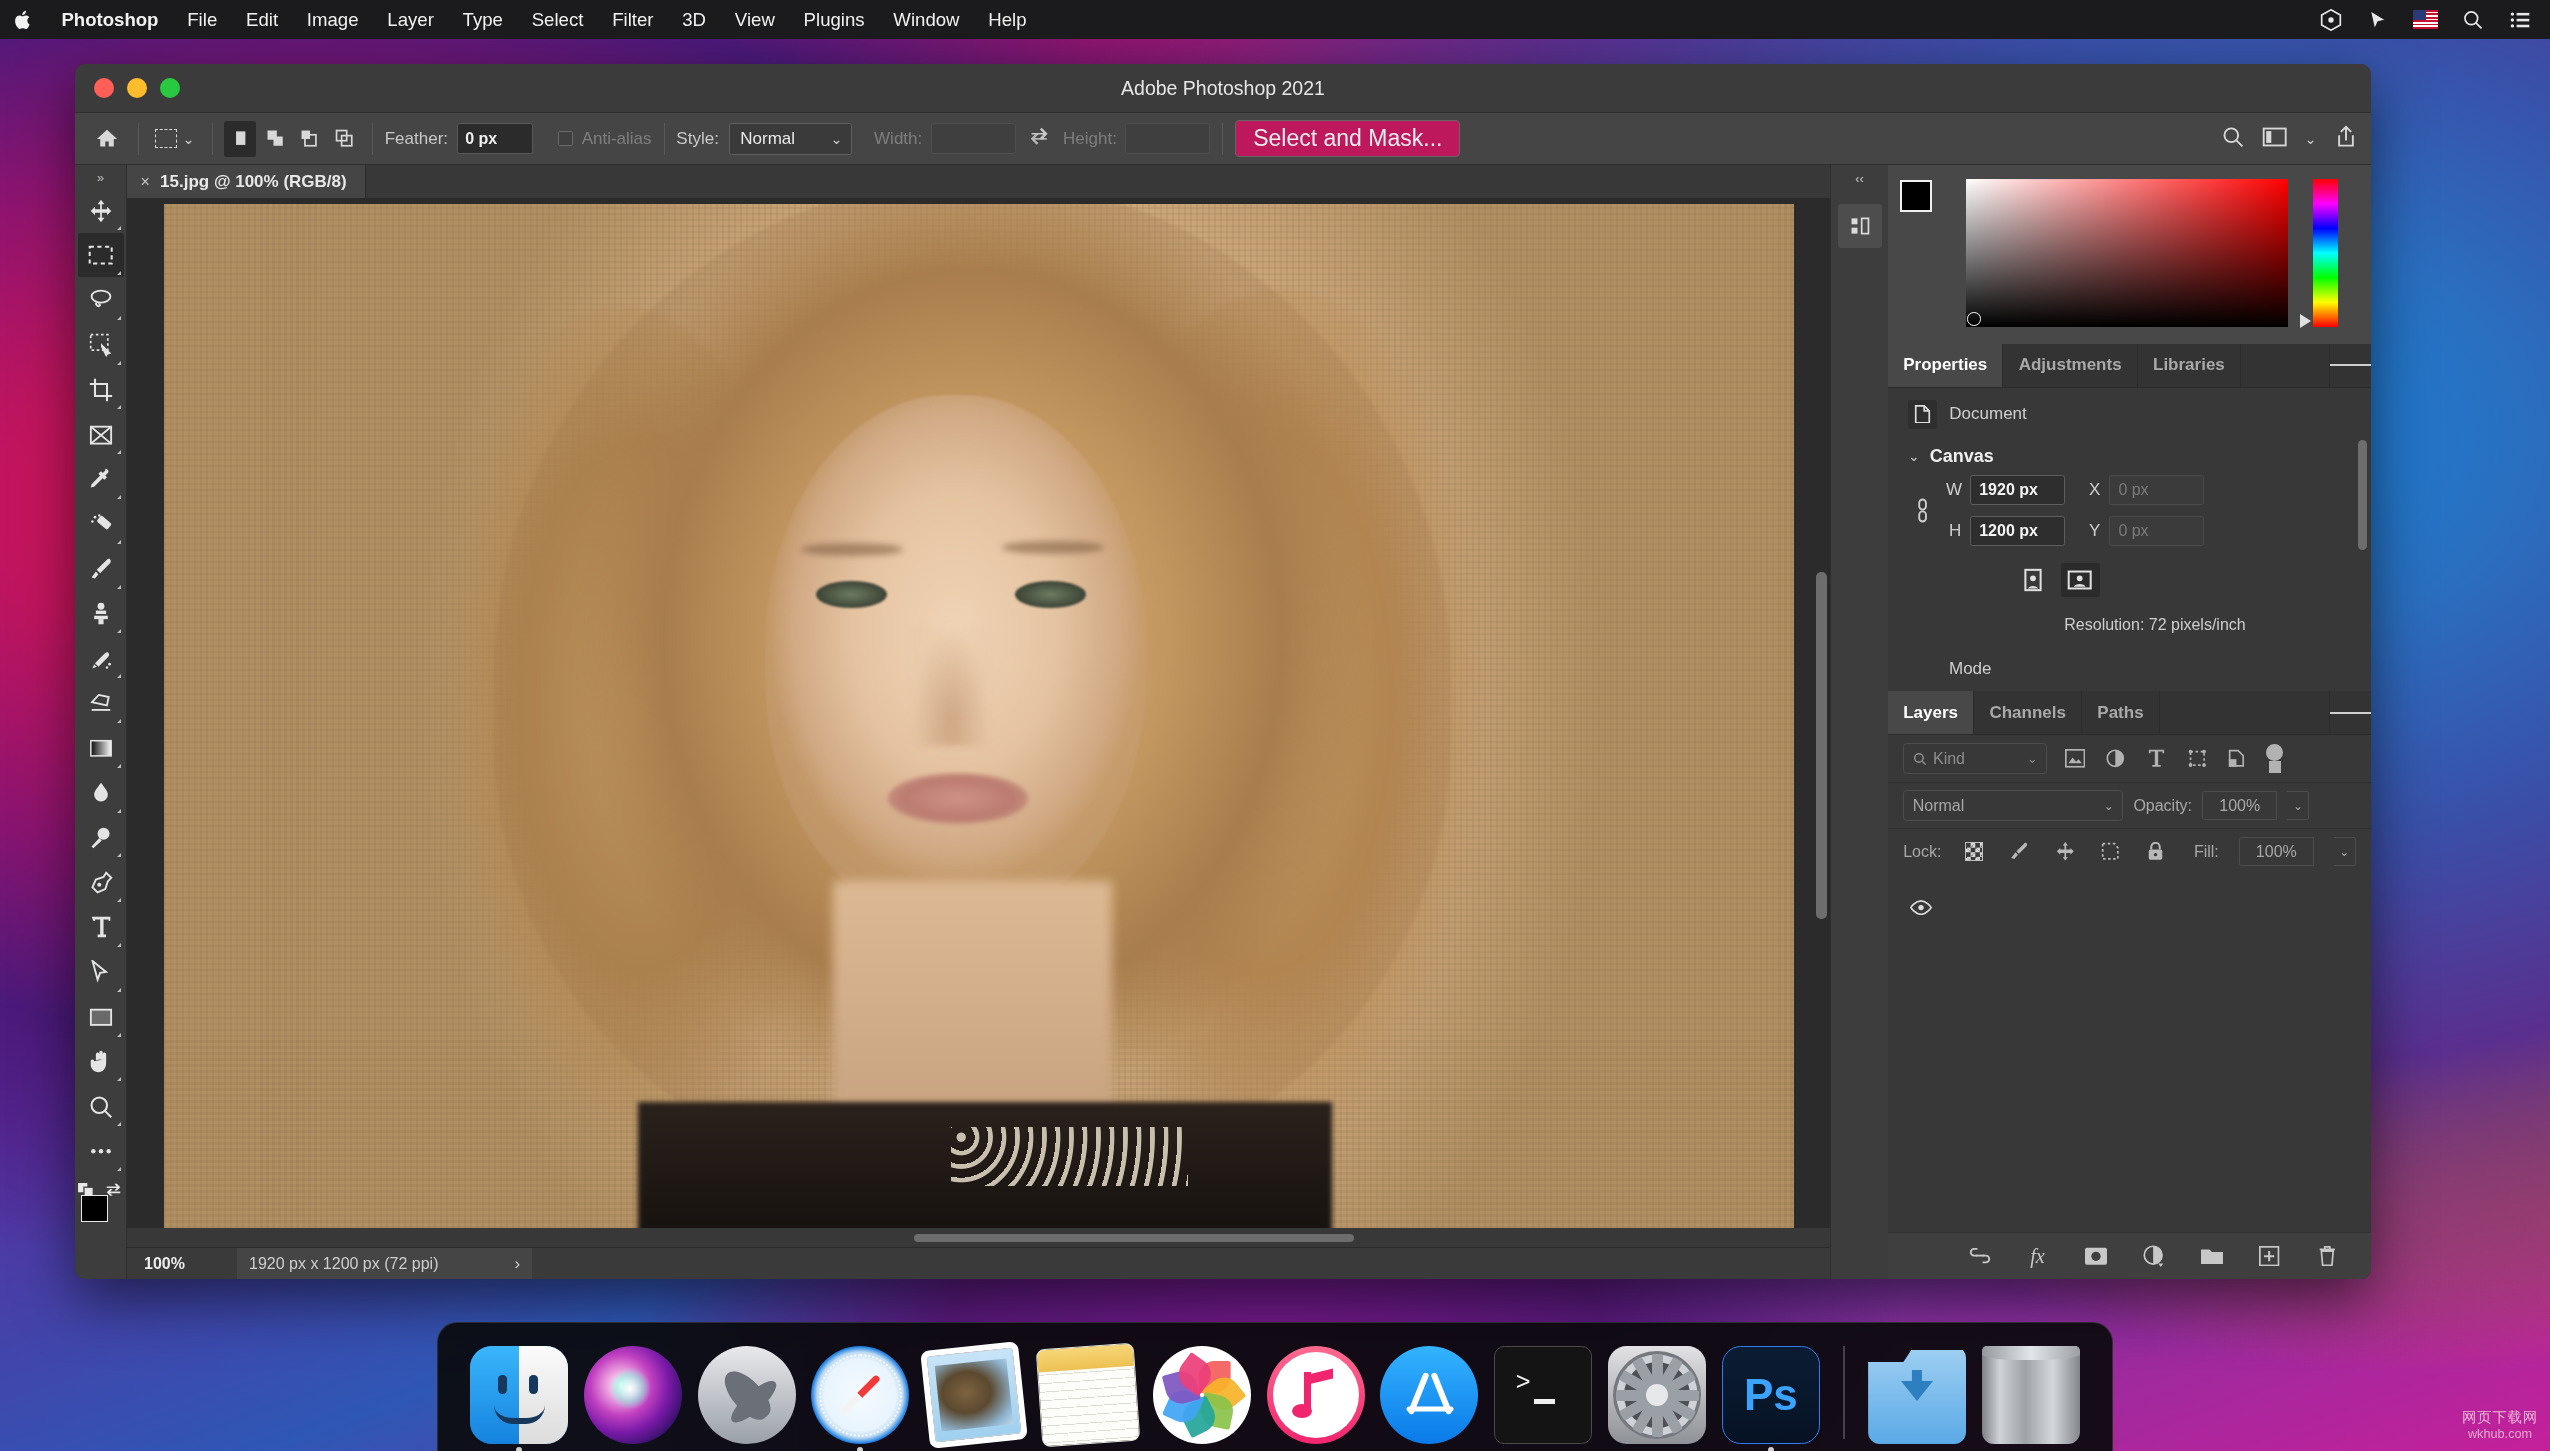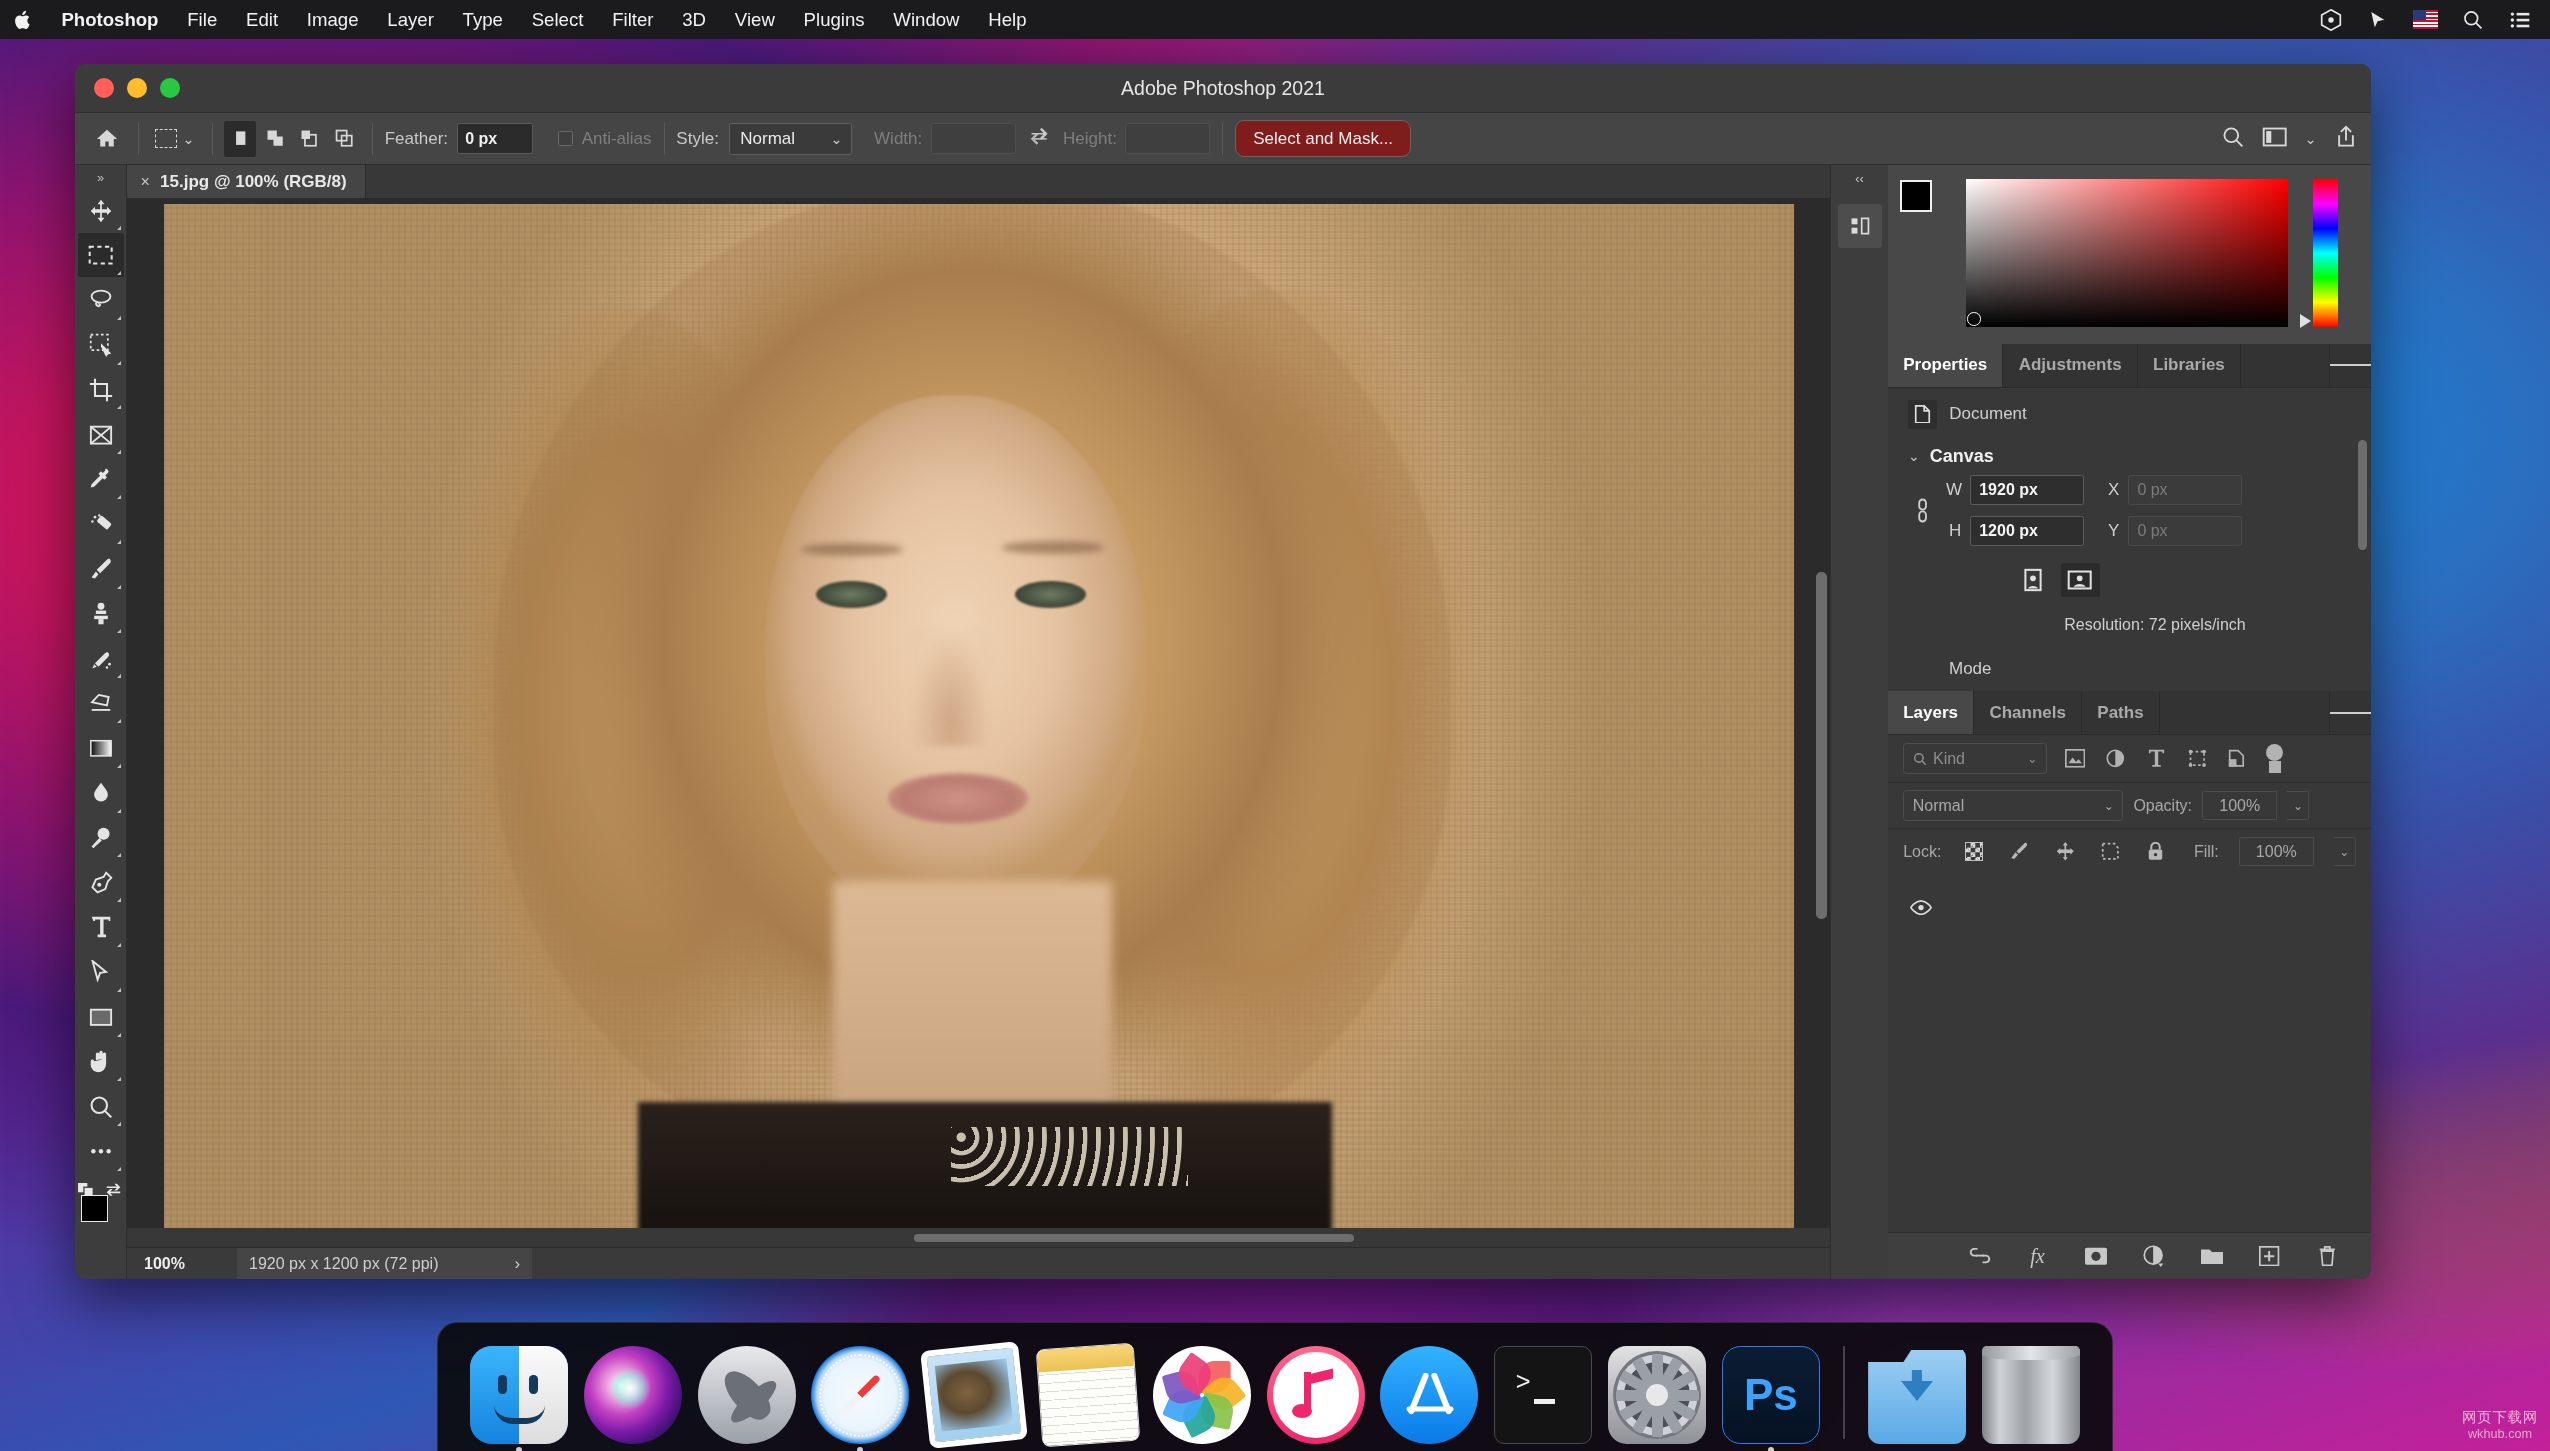--- a/index.html
+++ b/index.html
@@ -105,22 +105,22 @@
     width: 15.2px; height: 15.2px; border: 0.8px solid #6a6a6a; background: #3f3f3f;
     border-radius: 1.7px;
   }
   .ob-select {
     background: #3a3a3a; border: 0.8px solid #5f5f5f; border-radius: 2.5px;
     height: 32px; min-width: 123px; color: #eaeaea; font-size: 17px;
     display: flex; align-items: center; justify-content: space-between;
     padding: 0 8.5px 0 10.2px;
   }
   .ob-button {
-    background: #7f1d1d; border: 0.8px solid #666; border-radius: 9px;
-    height: 37px; color: #ededed; font-size: 17px;
+    background: #be185d; border: 0.8px solid #666; border-radius: 4px;
+    height: 37px; color: #ededed; font-size: 23px;
     display: flex; align-items: center; padding: 0 17px;
   }
   .ob-right { margin-left: auto; display: flex; align-items: center; gap: 17px; }
   .ob-right svg { fill: #d8d8d8; }
 
   
   .ps-body { display: flex; height: calc(1215px - 49px - 52px); }
 
   
   .toolbar {
@@ -300,21 +300,21 @@
   .pp-section { display: flex; align-items: center; gap: 10.2px; padding: 8.5px 20.3px 3.4px 20.3px; }
   .pp-section .cv { color: #cfcfcf; font-size: 13.5px; }
   .pp-section .tt { color: #f0f0f0; font-size: 18px; font-weight: bold; }
   .pp-grid { display: flex; align-items: center; padding: 5.1px 20.3px 0 24px; gap: 12px; }
   .pp-link { width: 22px; display: flex; justify-content: center; }
   .pp-link svg { fill: none; stroke: #cfcfcf; stroke-width: 2.2; }
   .pp-fields { display: flex; flex-direction: column; gap: 10.2px; }
   .pp-row { display: flex; align-items: center; gap: 8.5px; }
   .pp-k { color: #cfcfcf; font-size: 17px; width: 15.2px; text-align: right; }
   .pp-val { background: #2e2e2e; border: 0.8px solid #5d5d5d; border-radius: 2.5px; height: 30.5px;
-    width: 114px; display: flex; align-items: center; padding: 0 8.5px; color: #f5f5f5;
+    width: 95px; display: flex; align-items: center; padding: 0 8.5px; color: #f5f5f5;
     font-size: 16px; font-weight: bold; }
   .pp-val.dim { background: #3b3b3b; border-color: #4a4a4a; color: #7b7b7b; font-weight: normal; }
   .pp-orient { display: flex; gap: 8.5px; padding: 17px 0 0 125px; }
   .pp-ob { width: 39px; height: 34px; display: flex; align-items: center; justify-content: center; border-radius: 2.5px; }
   .pp-ob.active { background: #2b2b2b; }
   .pp-ob svg { fill: #e0e0e0; }
   .pp-res { color: #cfcfcf; font-size: 16px; text-align: center; padding: 18.6px 0 0 51px; }
   .pp-mode { color: #cfcfcf; font-size: 17px; padding: 25.4px 0 12px 61px; }
   .pp-scroll { position: absolute; right: 4.2px; top: 52px; width: 9.3px; height: 110px; background: #6d6d6d; border-radius: 5.1px; }
 

